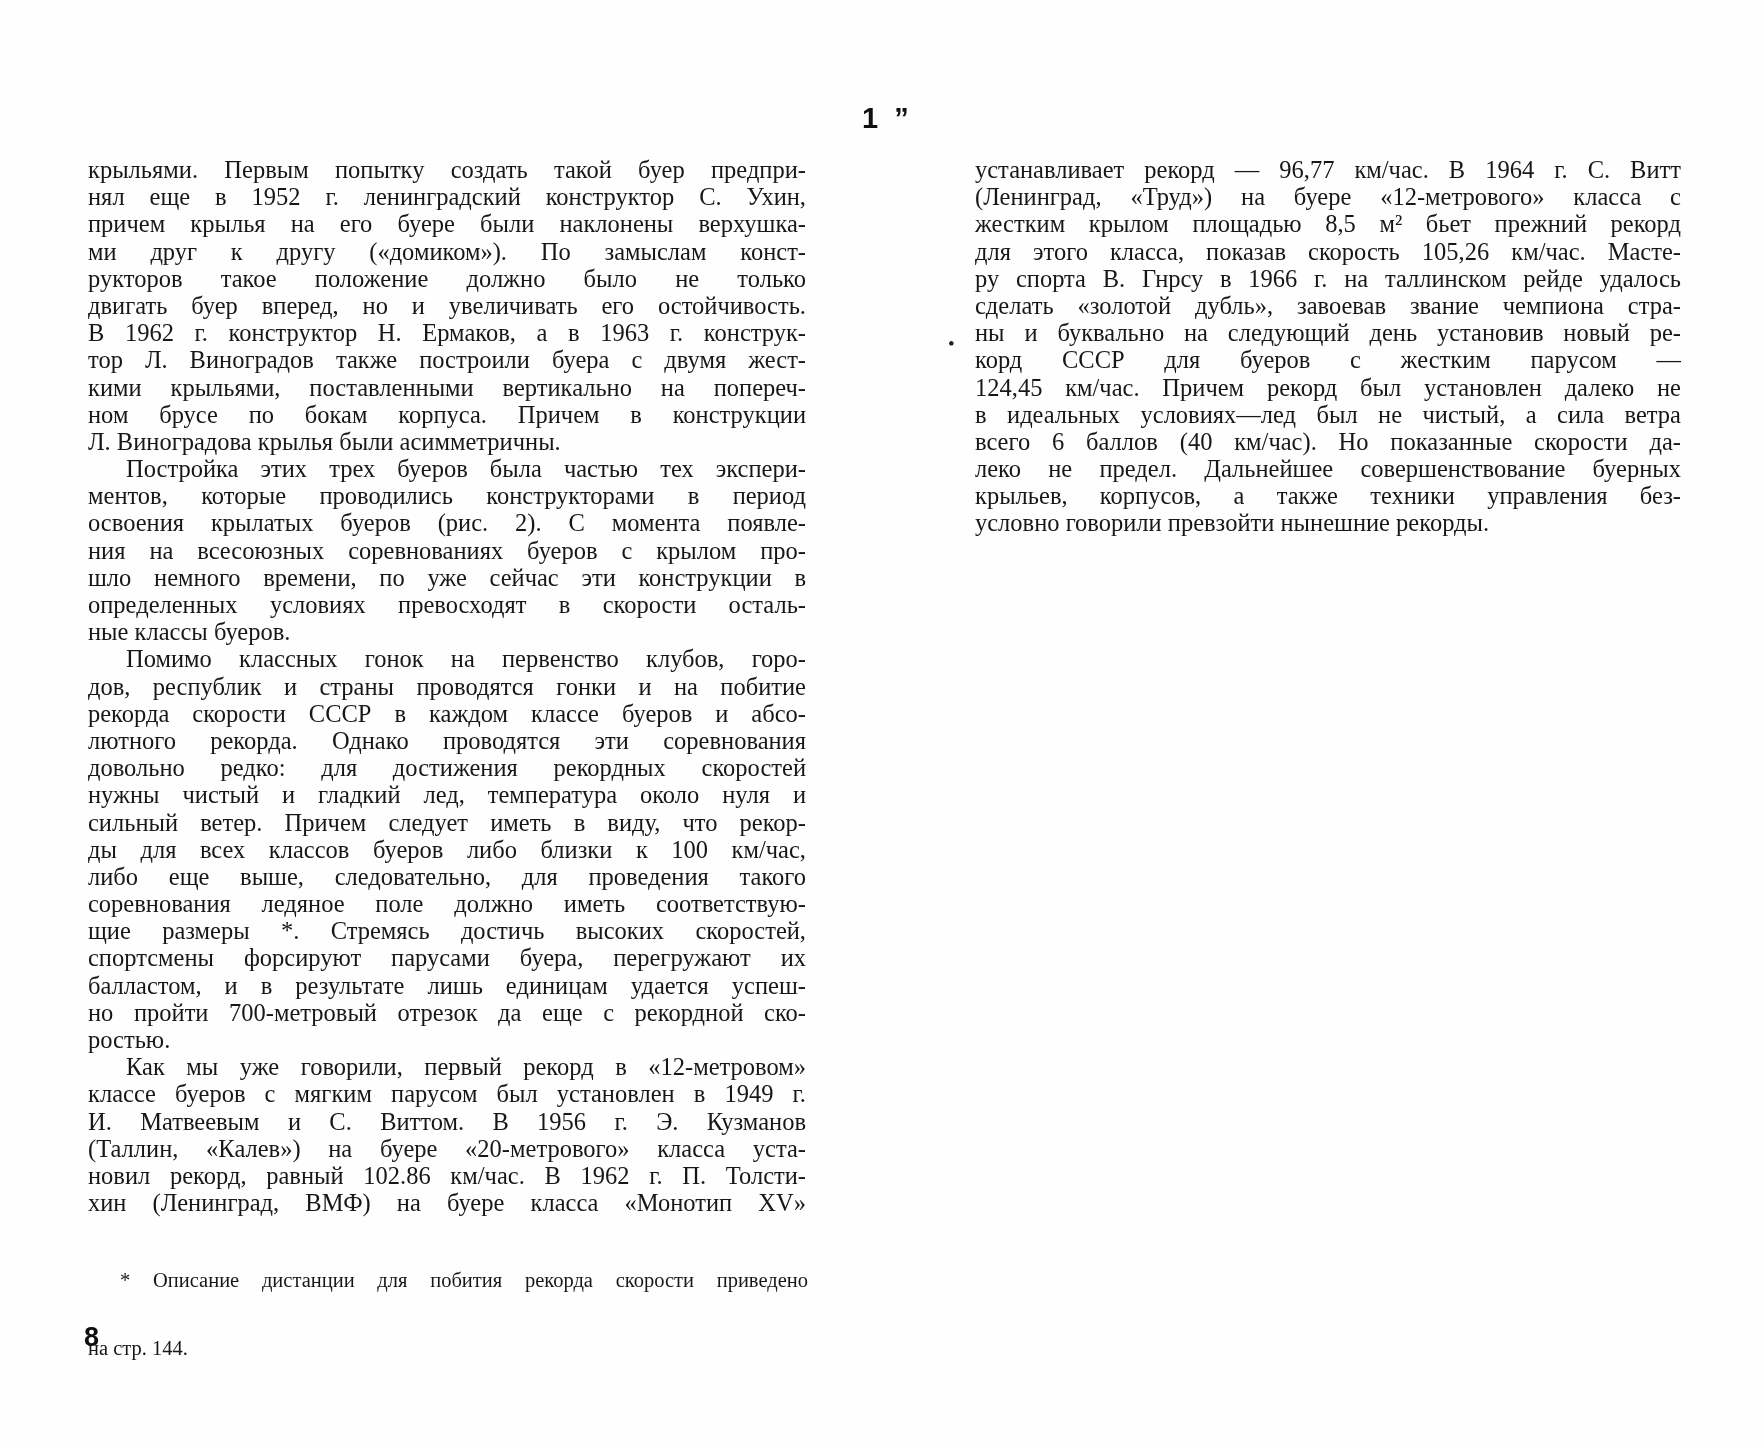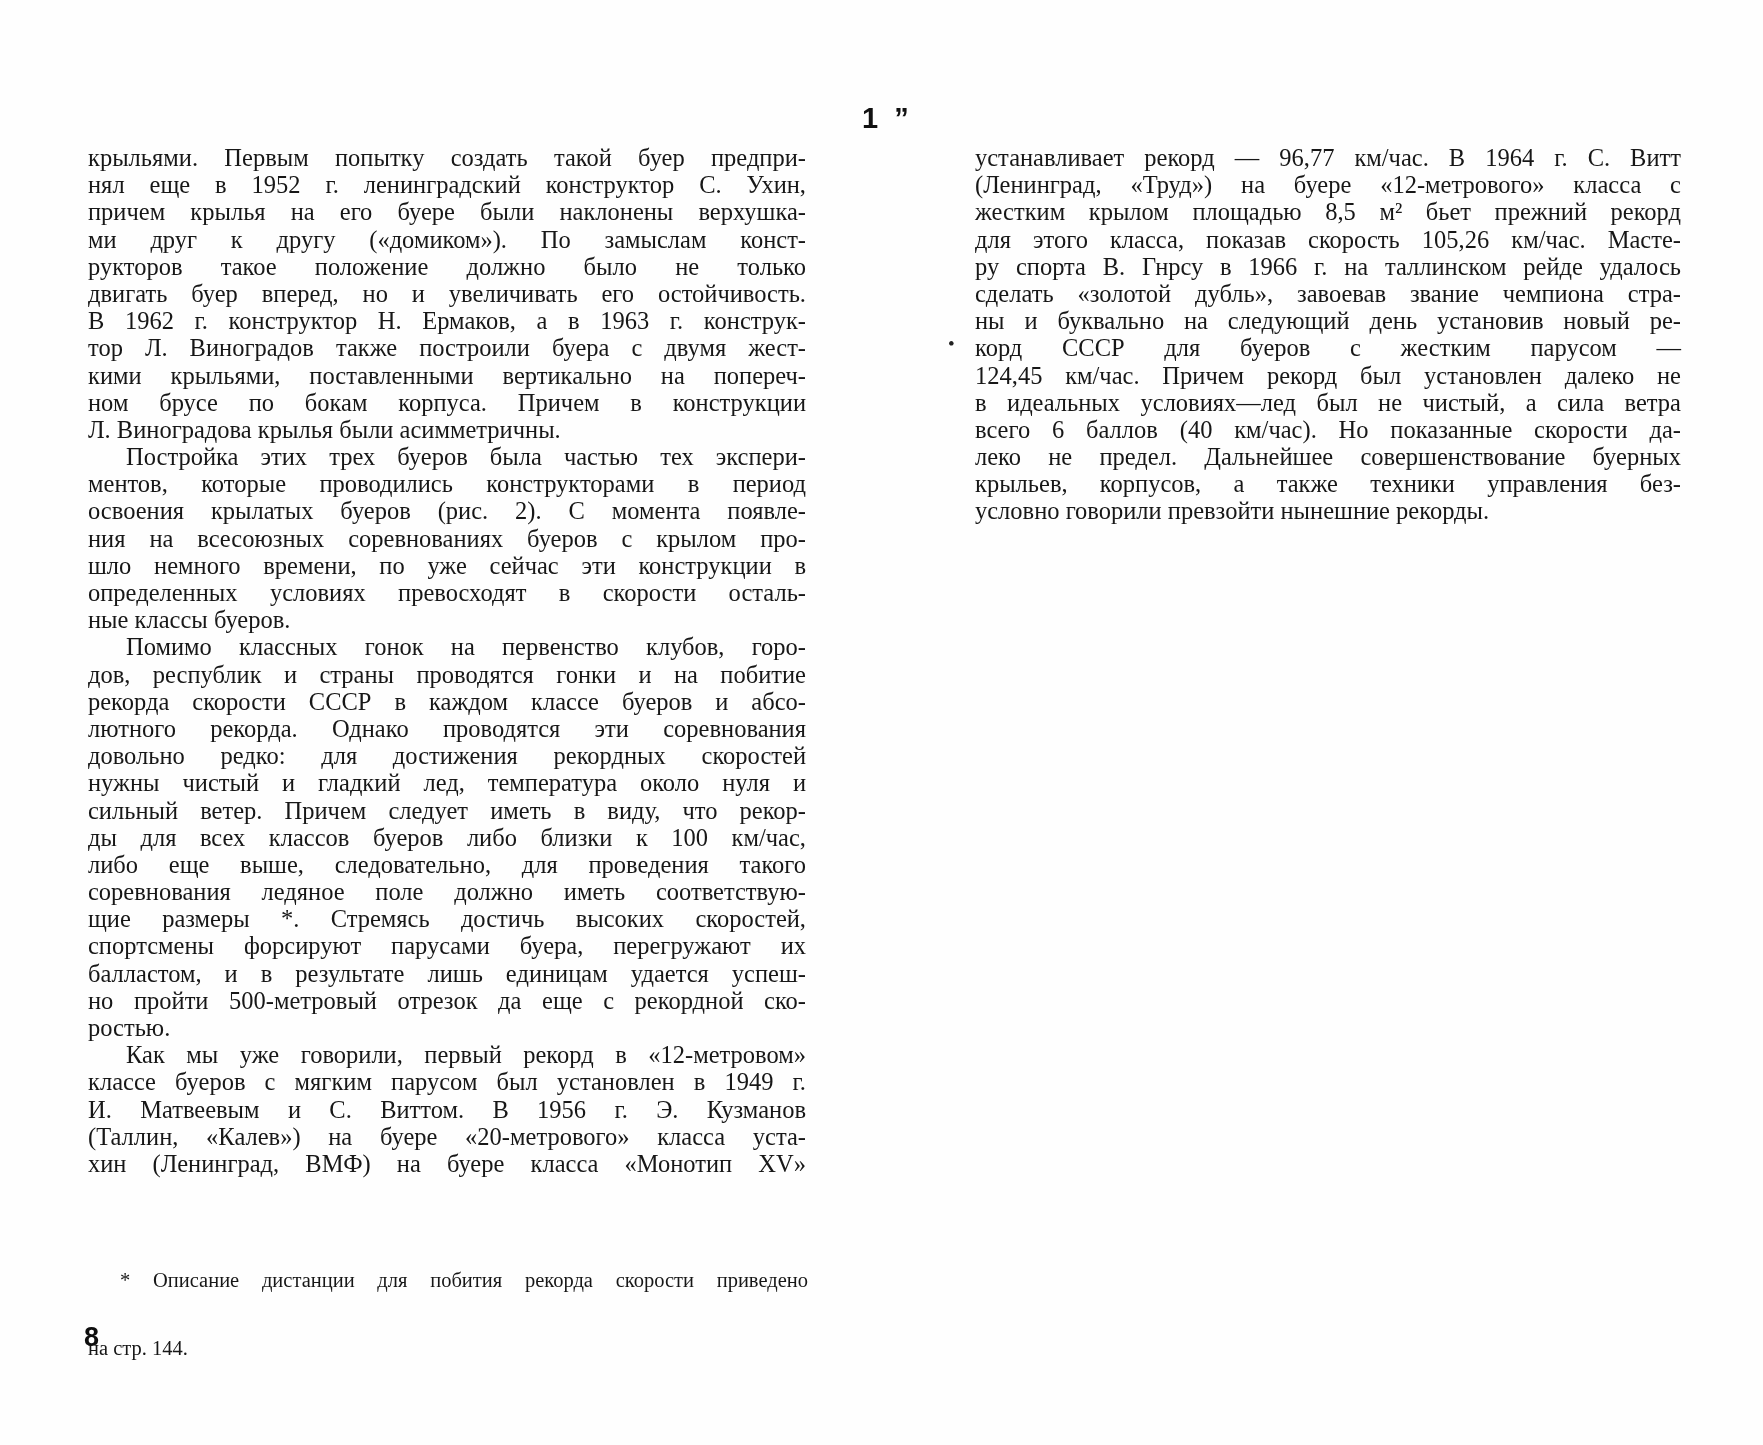--- a/index.html
+++ b/index.html
@@ -4,21 +4,21 @@
 <style>
   html,body{margin:0;padding:0;background:#ffffff;}
   .page{
     position:relative;
     width:1763px;height:1445px;
     background:#fefefe;
     color:#171717;
     font-family:"Liberation Serif","DejaVu Serif",serif;
     overflow:hidden;
   }
-  .col{position:absolute;top:144px;}
+  .col{position:absolute;top:156px;}
   .col-left{left:88px;width:718px;}
   .col-right{left:975px;width:706px;}
   .ln{
     font-size:24.5px;
     line-height:27.2px;
     height:27.2px;
     text-align:justify;
     text-align-last:justify;
     -moz-text-align-last:justify;
     white-space:normal;
@@ -82,26 +82,27 @@
       <div class="ln">лютного рекорда. Однако проводятся эти соревнования</div>
       <div class="ln">довольно редко: для достижения рекордных скоростей</div>
       <div class="ln">нужны чистый и гладкий лед, температура около нуля и</div>
       <div class="ln">сильный ветер. Причем следует иметь в виду, что рекор-</div>
       <div class="ln">ды для всех классов буеров либо близки к 100 км/час,</div>
       <div class="ln">либо еще выше, следовательно, для проведения такого</div>
       <div class="ln">соревнования ледяное поле должно иметь соответствую-</div>
       <div class="ln">щие размеры *. Стремясь достичь высоких скоростей,</div>
       <div class="ln">спортсмены форсируют парусами буера, перегружают их</div>
       <div class="ln">балластом, и в результате лишь единицам удается успеш-</div>
-      <div class="ln">но пройти 500-метровый отрезок да еще с рекордной ско-</div>
+      <div class="ln">но пройти 700-метровый отрезок да еще с рекордной ско-</div>
       <div class="ln last">ростью.</div>
       <div class="ln indent">Как мы уже говорили, первый рекорд в «12-метровом»</div>
       <div class="ln">классе буеров с мягким парусом был установлен в 1949 г.</div>
       <div class="ln">И. Матвеевым и С. Виттом. В 1956 г. Э. Кузманов</div>
       <div class="ln">(Таллин, «Калев») на буере «20-метрового» класса уста-</div>
+      <div class="ln">новил рекорд, равный 102.86 км/час. В 1962 г. П. Толсти-</div>
       <div class="ln">хин (Ленинград, ВМФ) на буере класса «Монотип XV»</div>
     </div>
 
   <span class="bullet-artifact">•</span>
 
   <div class="col col-right">
       <div class="ln">устанавливает рекорд — 96,77 км/час. В 1964 г. С. Витт</div>
       <div class="ln">(Ленинград, «Труд») на буере «12-метрового» класса с</div>
       <div class="ln">жестким крылом площадью 8,5 м² бьет прежний рекорд</div>
       <div class="ln">для этого класса, показав скорость 105,26 км/час. Масте-</div>

